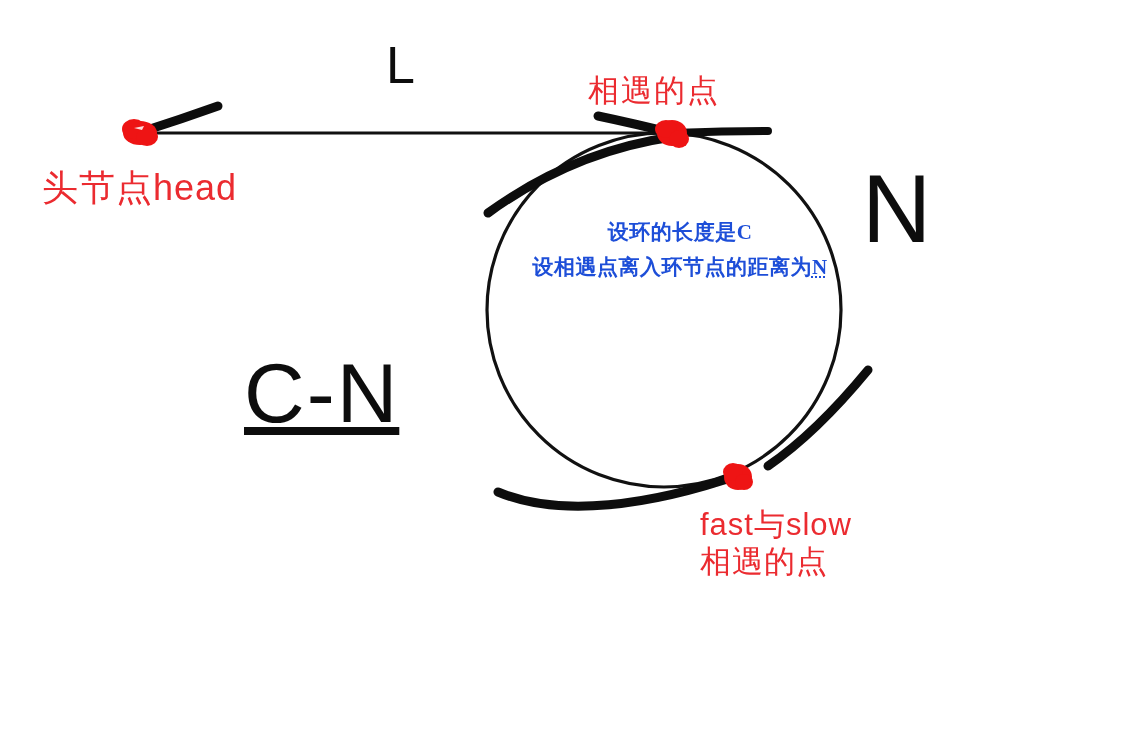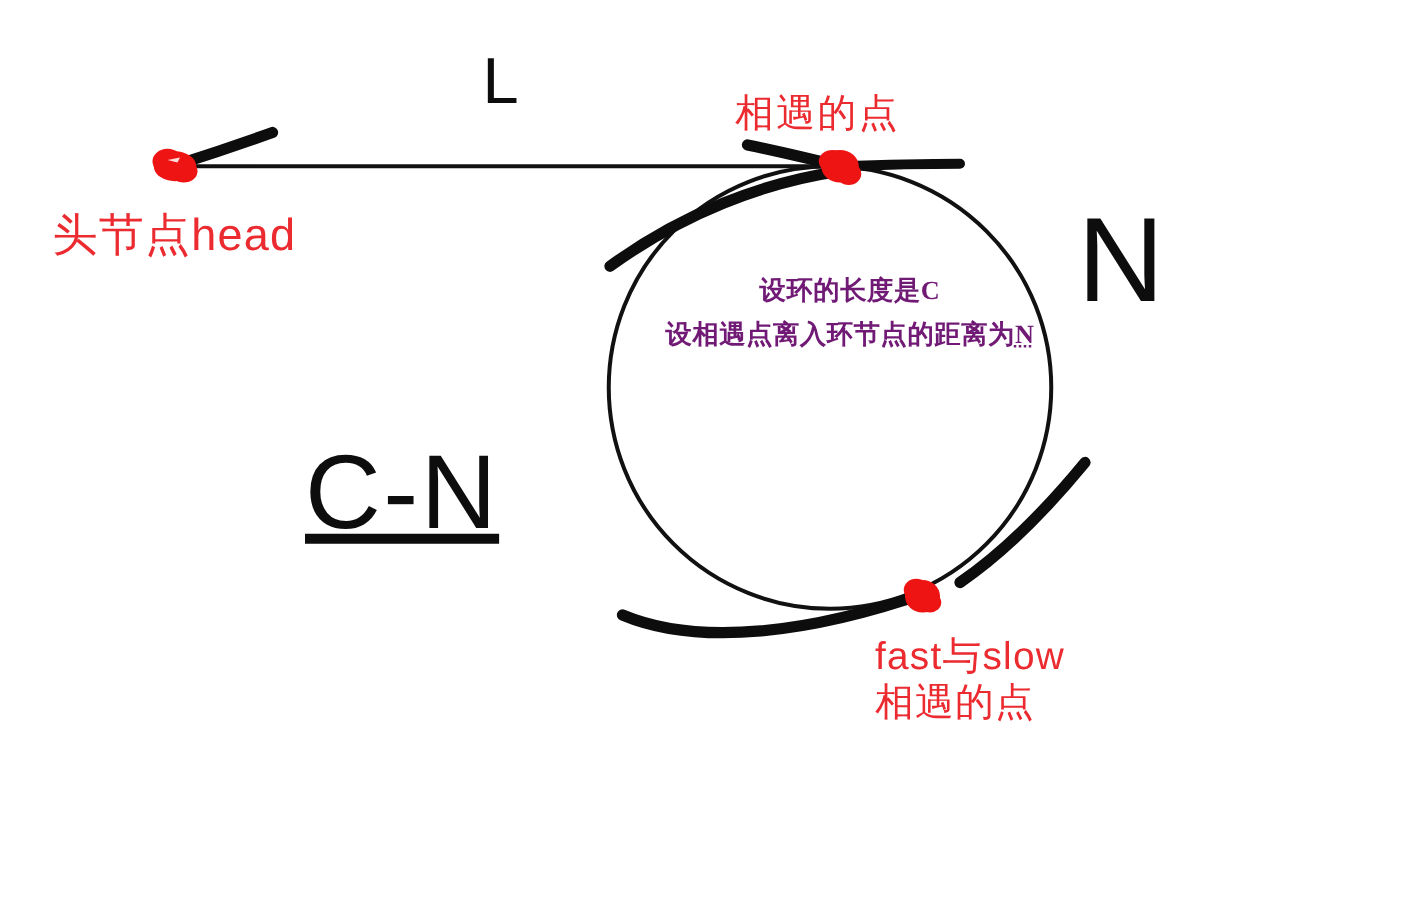--- a/index.html
+++ b/index.html
@@ -37,21 +37,21 @@
     color: #eb2b30;
     font-family: "Liberation Sans", sans-serif;
     font-weight: 400;
   }
   .lbl-black-hand {
     color: #0d0d0d;
     font-family: "Liberation Sans", sans-serif;
     font-weight: 700;
   }
   .lbl-note {
-    color: #701a75;
+    color: #1d4ed8;
     font-family: "Liberation Serif", serif;
     font-weight: 700;
     text-align: center;
   }
   #note-block {
     position: absolute;
     left: 500px;
     top: 218px;
     width: 360px;
     text-align: center;

